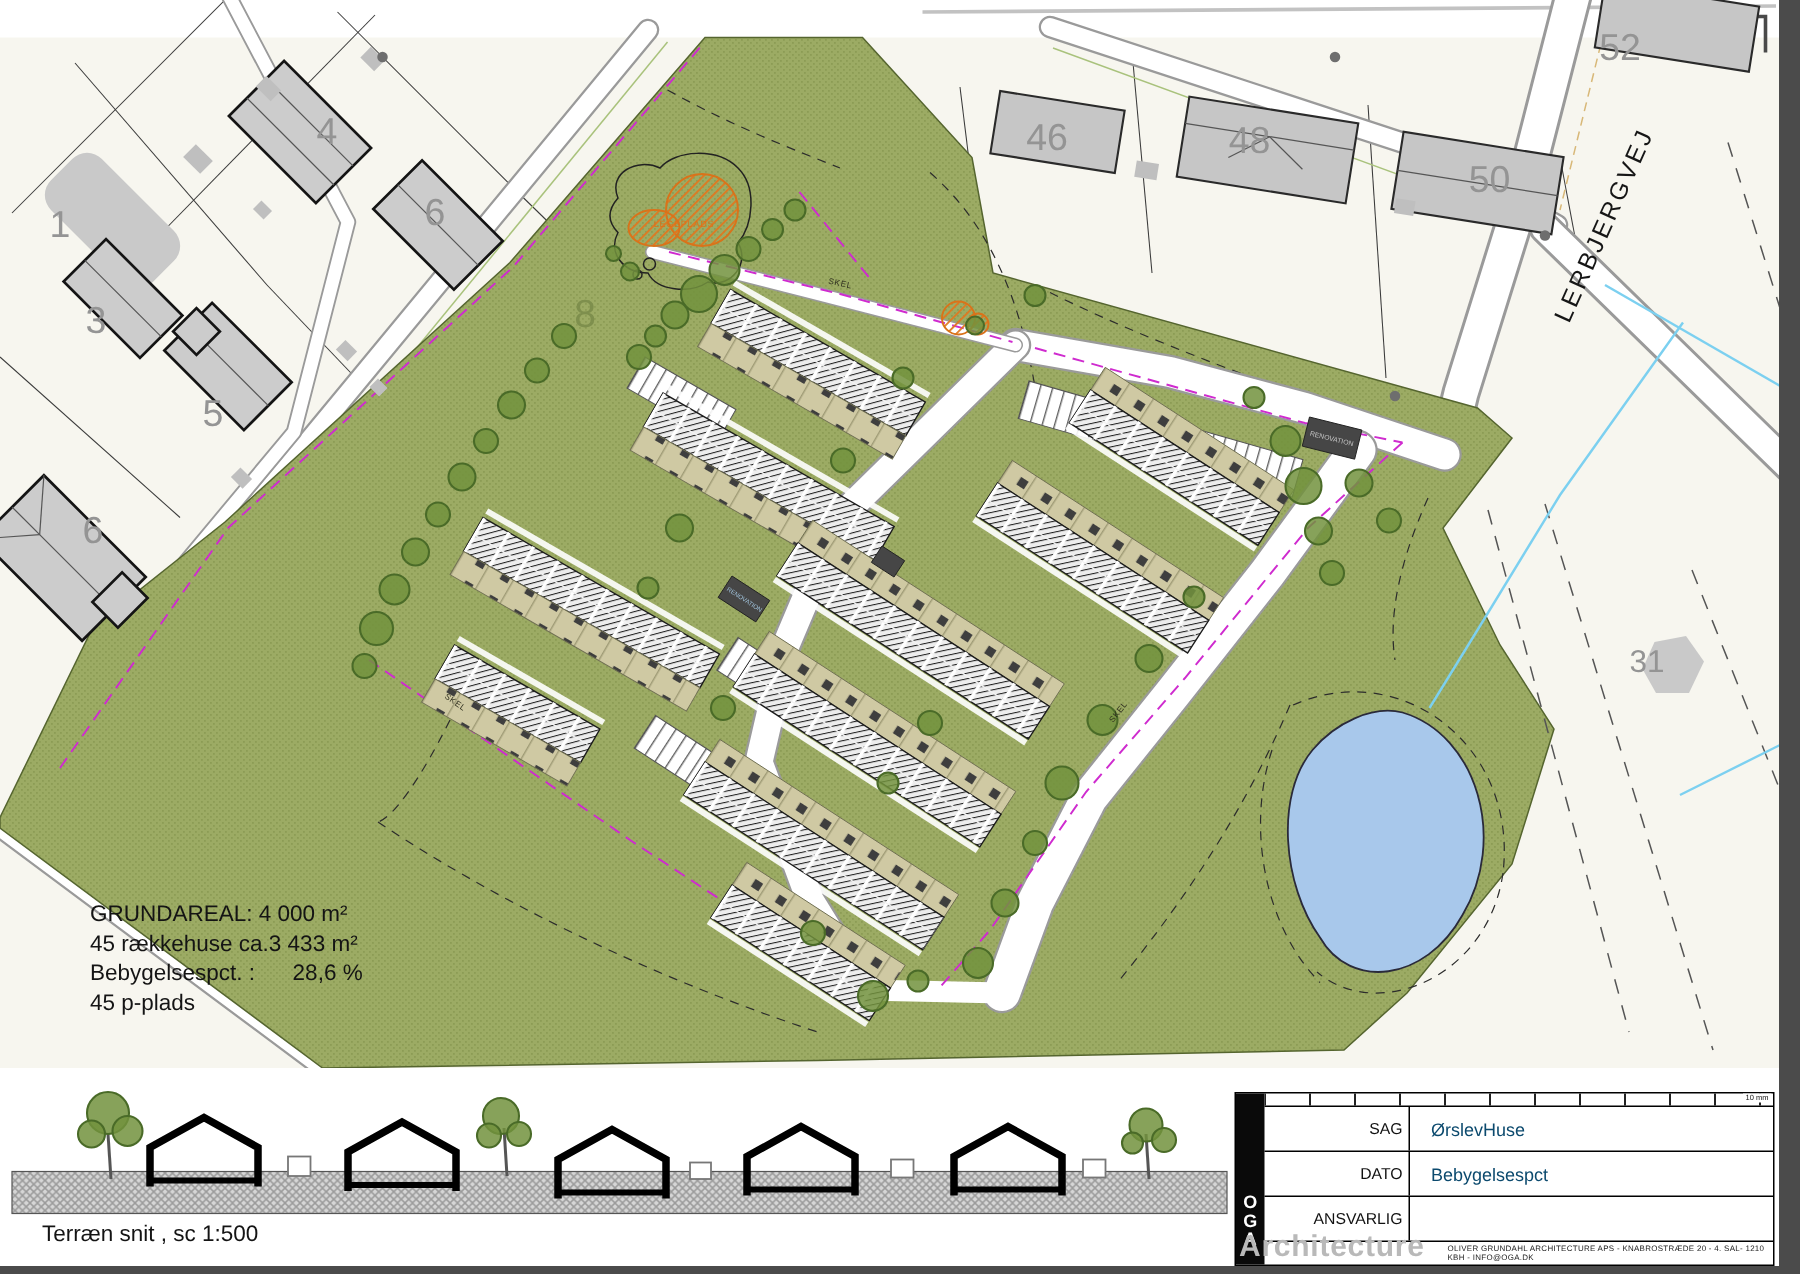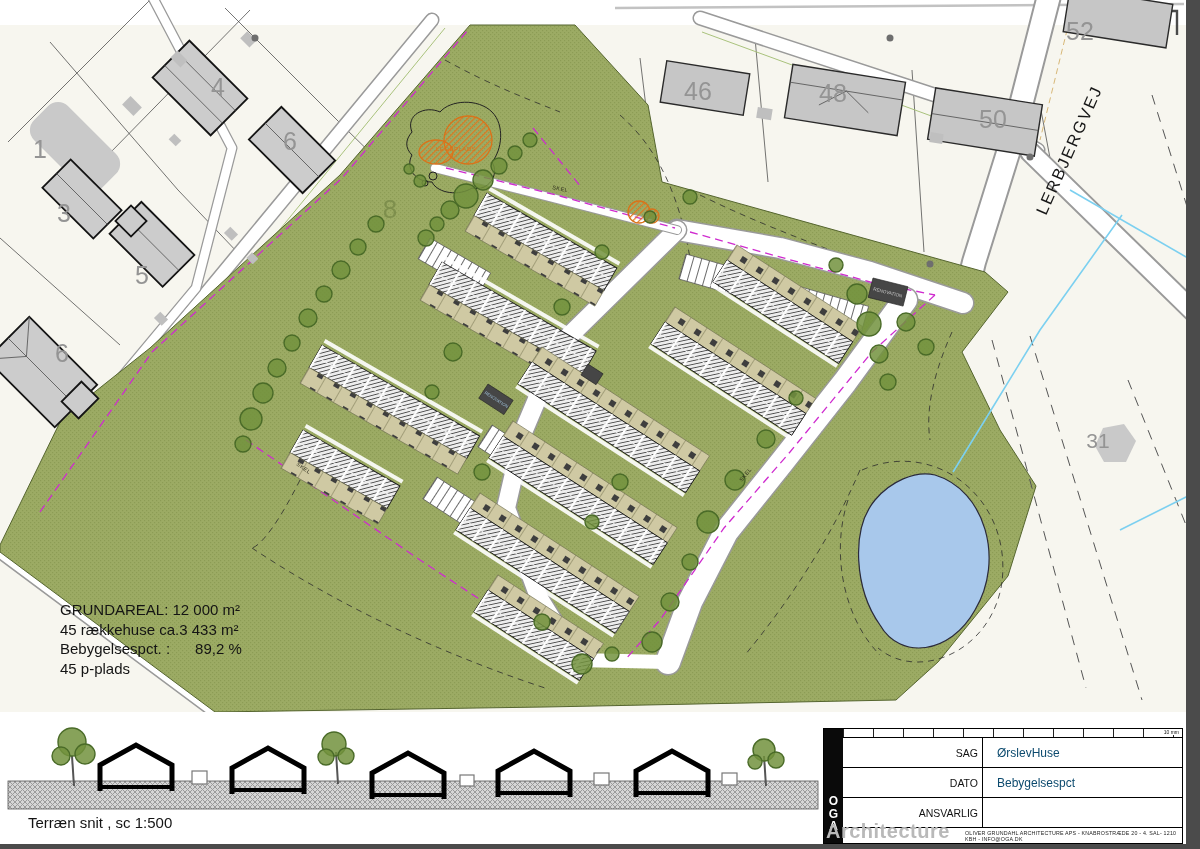--- a/index.html
+++ b/index.html
@@ -54,21 +54,21 @@
   #ogabar{position:absolute;left:0;top:0;width:19px;height:100%;background:#0a0a0a;}
   #ogabar div{color:#fff;font-size:12px;font-weight:bold;text-align:center;line-height:12.5px;}
   #oga-letters{position:absolute;left:0;top:66px;width:19px;}
   #arch-word{position:absolute;left:2px;bottom:0px;font-size:20px;color:#b9b9b9;letter-spacing:.5px;z-index:3;font-weight:bold;}
   #tbmain{position:absolute;left:19px;top:0;right:0;bottom:0;display:flex;flex-direction:column;}
   #ruler{height:8px;border-bottom:1px solid #000;position:relative;
     background-image:repeating-linear-gradient(90deg,#222 0 1px,transparent 1px 30px);}
   #ruler span{position:absolute;right:1px;top:0px;font-size:5px;background:#fff;padding:0 2px;color:#111;}
   .tbrow{flex:1;display:flex;border-bottom:1px solid #000;}
   .tbrow:nth-last-child(2){border-bottom:1px solid #000;gap:16px;}
-  .tblabel{width:97px;border-right:1px solid #000;text-align:center;padding-right:4px;font-size:10.5px;color:#111;display:flex;align-items:center;justify-content:flex-end;box-sizing:border-box;margin-left:43px;}
+  .tblabel{width:97px;border-right:1px solid #000;text-align:center;padding-right:4px;font-size:10.5px;color:#111;display:flex;align-items:center;justify-content:flex-end;box-sizing:border-box;}
   .tbvalue{flex:1;padding-left:14px;font-size:12px;color:#0c4a6e;display:flex;align-items:center;}
   #tbfooter{height:15px;display:flex;align-items:center;padding-left:122px;font-size:5.3px;color:#222;letter-spacing:.2px;}
 
   
   #right-strip{position:absolute;left:1186px;top:0;width:14px;height:849px;background:#4b4b4b;}
   #bottom-strip{position:absolute;left:0;top:844px;width:1200px;height:5px;background:#4b4b4b;}
 </style>
 </head>
 <body>
 
@@ -464,23 +464,23 @@
         <circle class="tree" cx="346" cy="44" r="8"></circle>
         <circle class="tree" cx="326" cy="45" r="8"></circle>
     <line x1="766" y1="74" x2="764" y2="44" stroke="#555" stroke-width="2"></line>
     <circle class="tree" cx="764" cy="38" r="11"></circle>
         <circle class="tree" cx="776" cy="48" r="8"></circle>
         <circle class="tree" cx="755" cy="50" r="7"></circle>
   </g>
 </svg>
 
 <div id="stats">
-  <div>GRUNDAREAL: 12 000 m²</div>
+  <div>GRUNDAREAL: 4 000 m²</div>
   <div>45 rækkehuse ca.3 433 m²</div>
-  <div>Bebygelsespct. :      89,2 %</div>
+  <div>Bebygelsespct. :      28,6 %</div>
   <div>45 p-plads</div>
 </div>
 
 <div id="section-caption">Terræn snit , sc 1:500</div>
 
 <div id="titleblock">
   <div id="ogabar">
     <div id="oga-letters">
       <div>O</div>
       <div>G</div>

